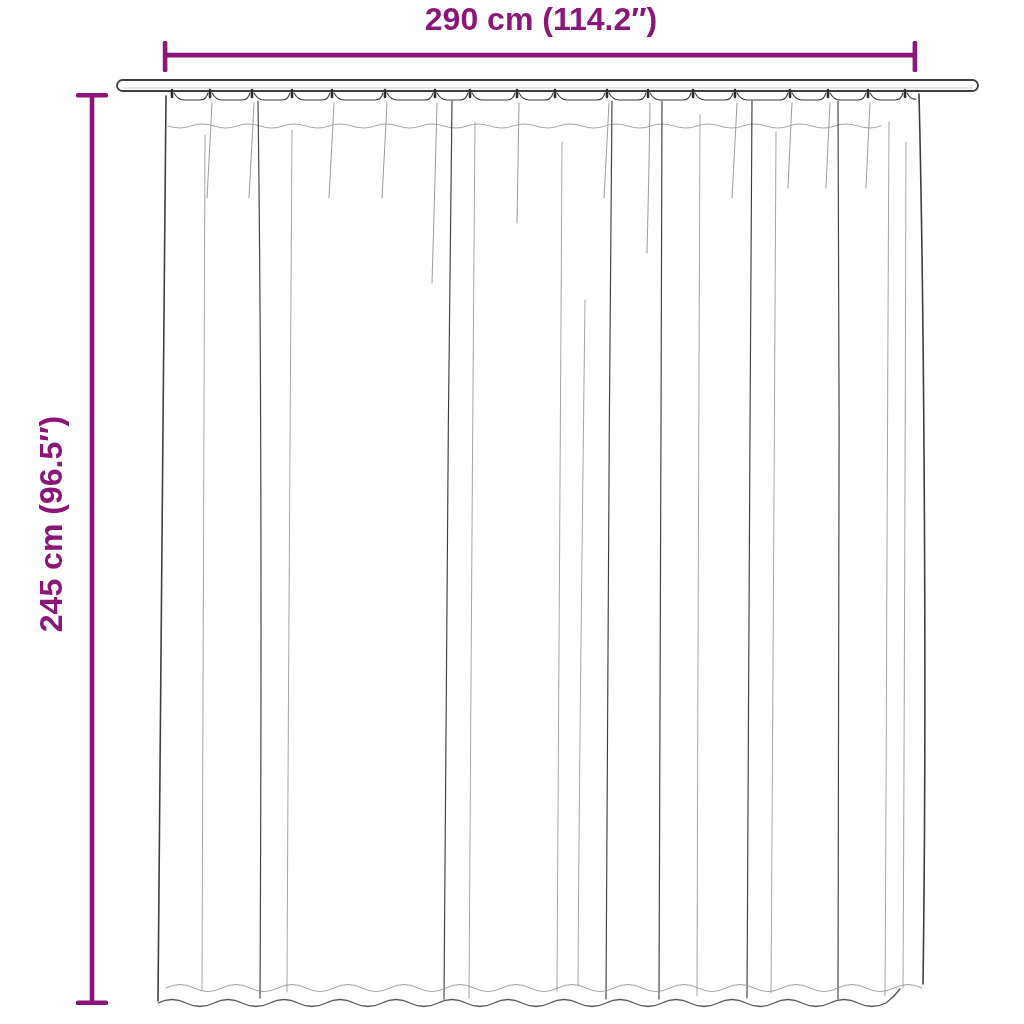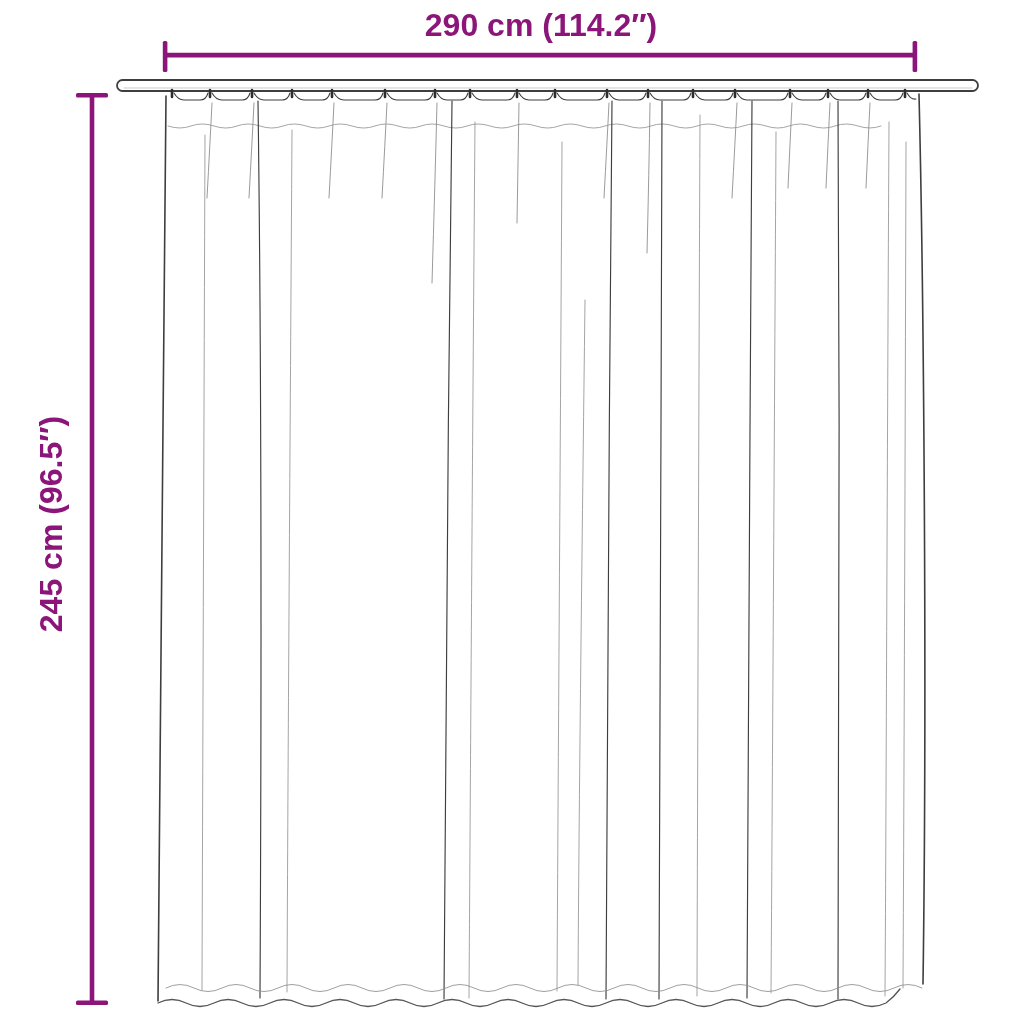--- a/index.html
+++ b/index.html
@@ -5,21 +5,21 @@
   html,body{margin:0;padding:0;background:#ffffff;}
   .stage{
     position:relative;width:1024px;height:1024px;background:#fff;
     font-family:"Liberation Sans","DejaVu Sans",sans-serif;overflow:hidden;
   }
   .stage svg{position:absolute;left:0;top:0;}
   .dim-label{
     position:absolute;color:var(--accent,#8B1579);font-weight:700;
     font-size:32px;line-height:1.1;white-space:nowrap;
   }
-  .dim-label.width{left:241px;top:8px;width:600px;text-align:center;}
+  .dim-label.width{left:241px;top:2px;width:600px;text-align:center;}
   .dim-label.height{left:52px;top:524px;transform:translate(-50%,-50%) rotate(-90deg);}
   .accent-shape{fill:var(--accent,#8B1579);}
 </style>
 </head>
 <body>
 
 <div class="stage">
 
   <svg width="1024" height="1024" viewBox="0 0 1024 1024">
 

